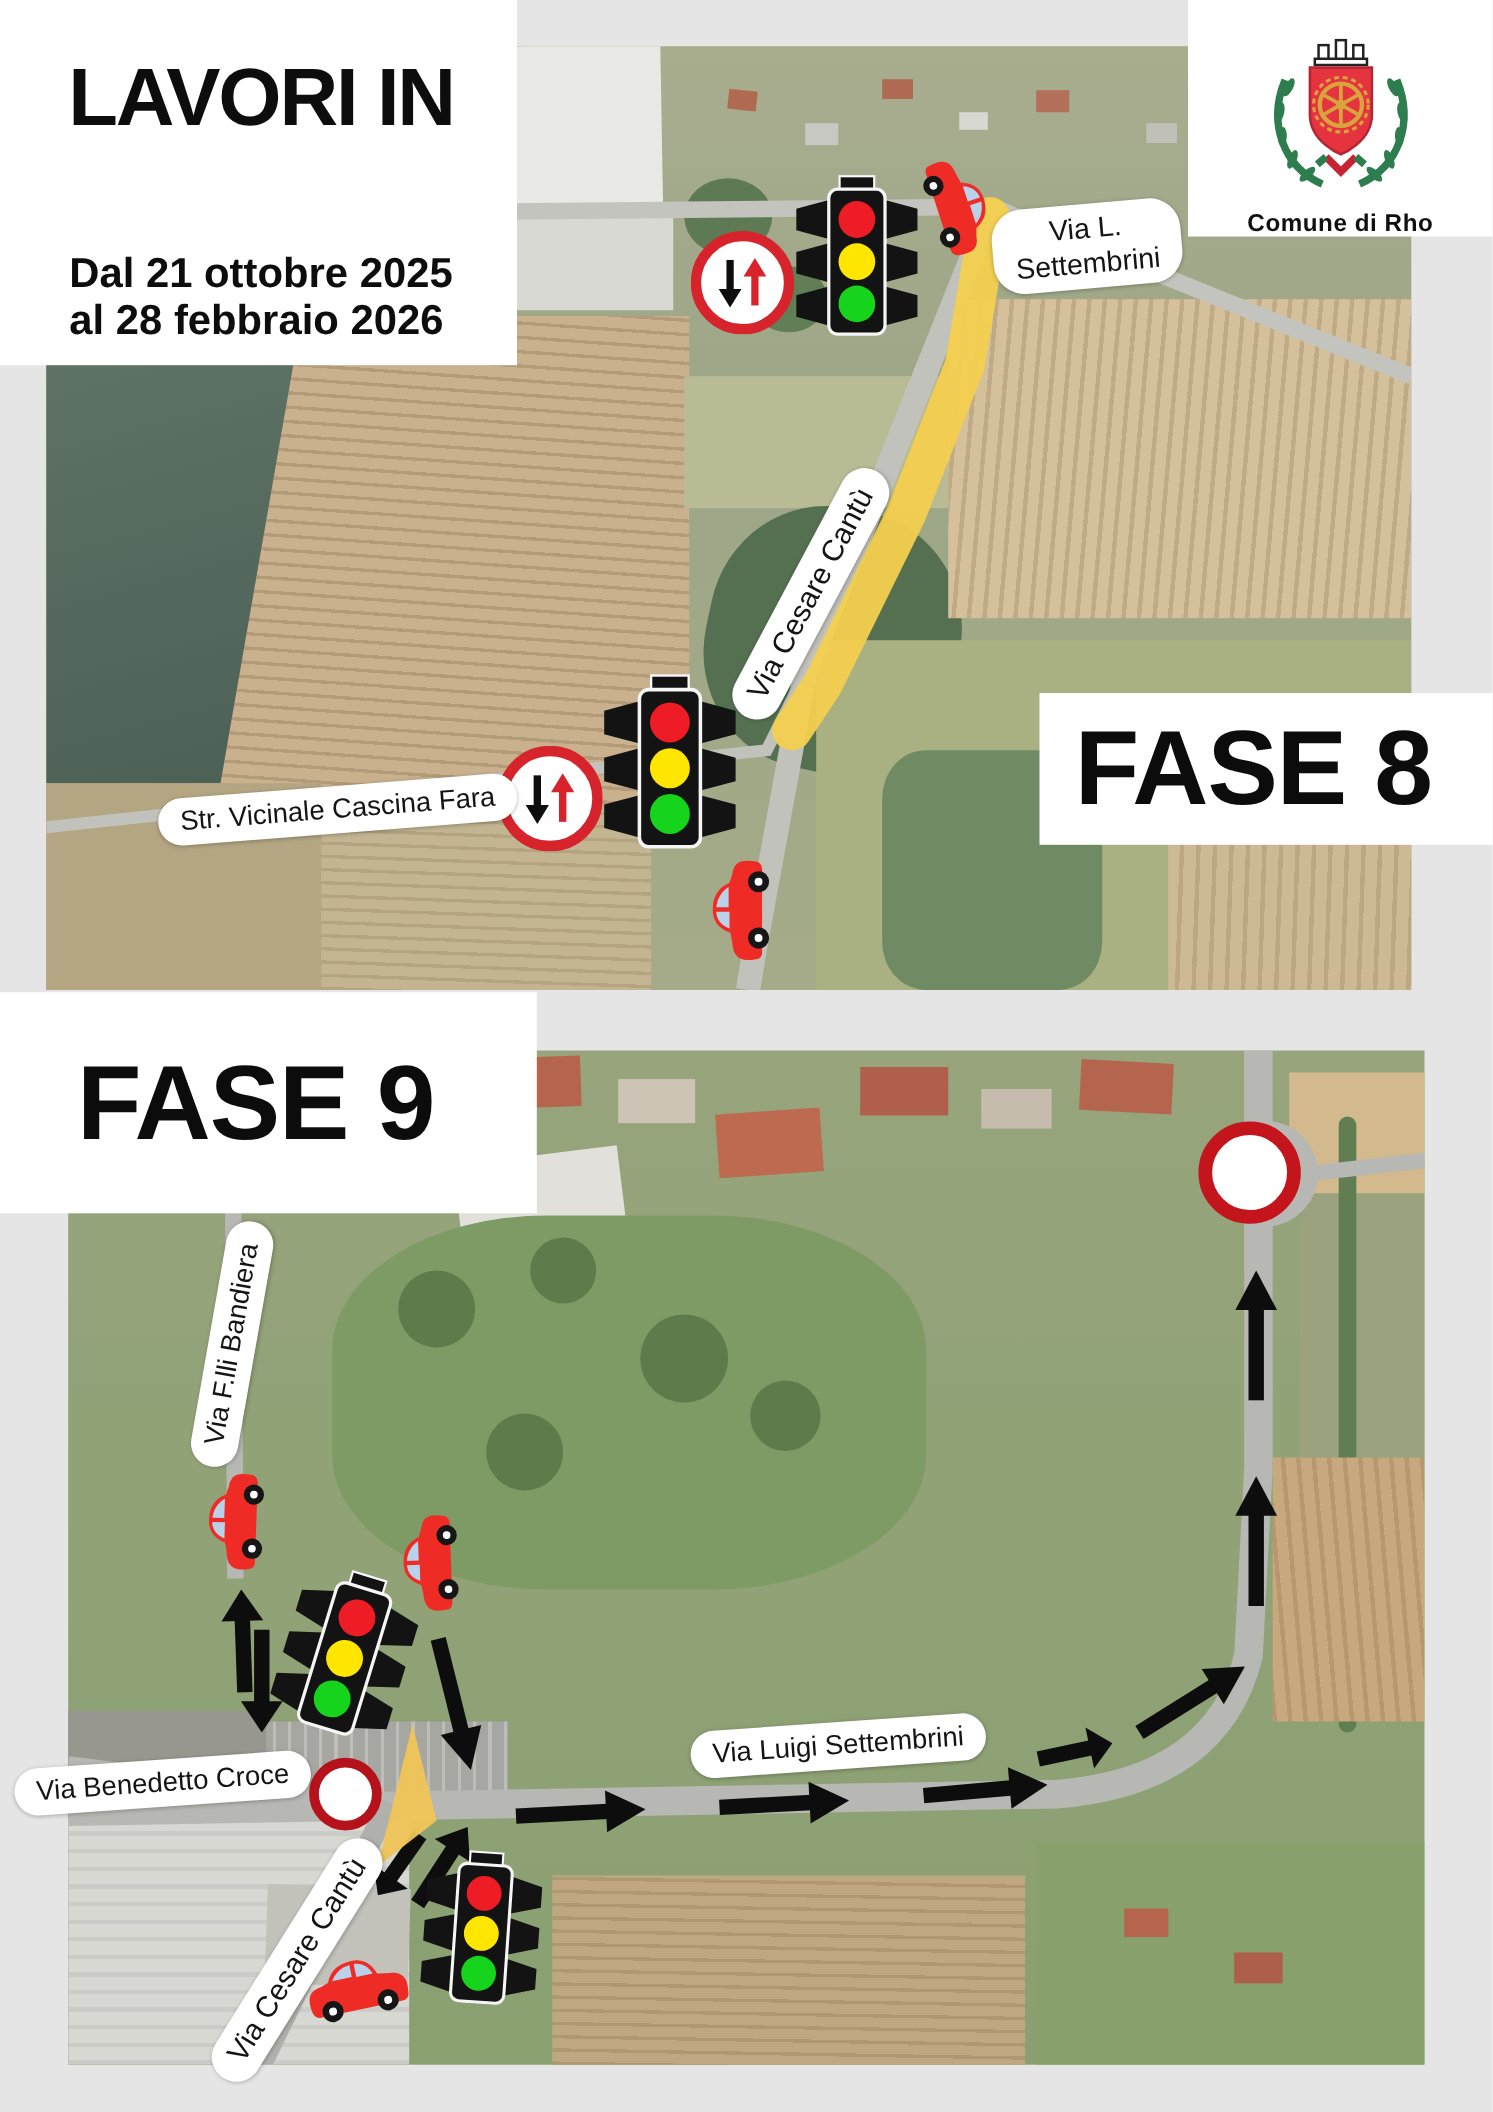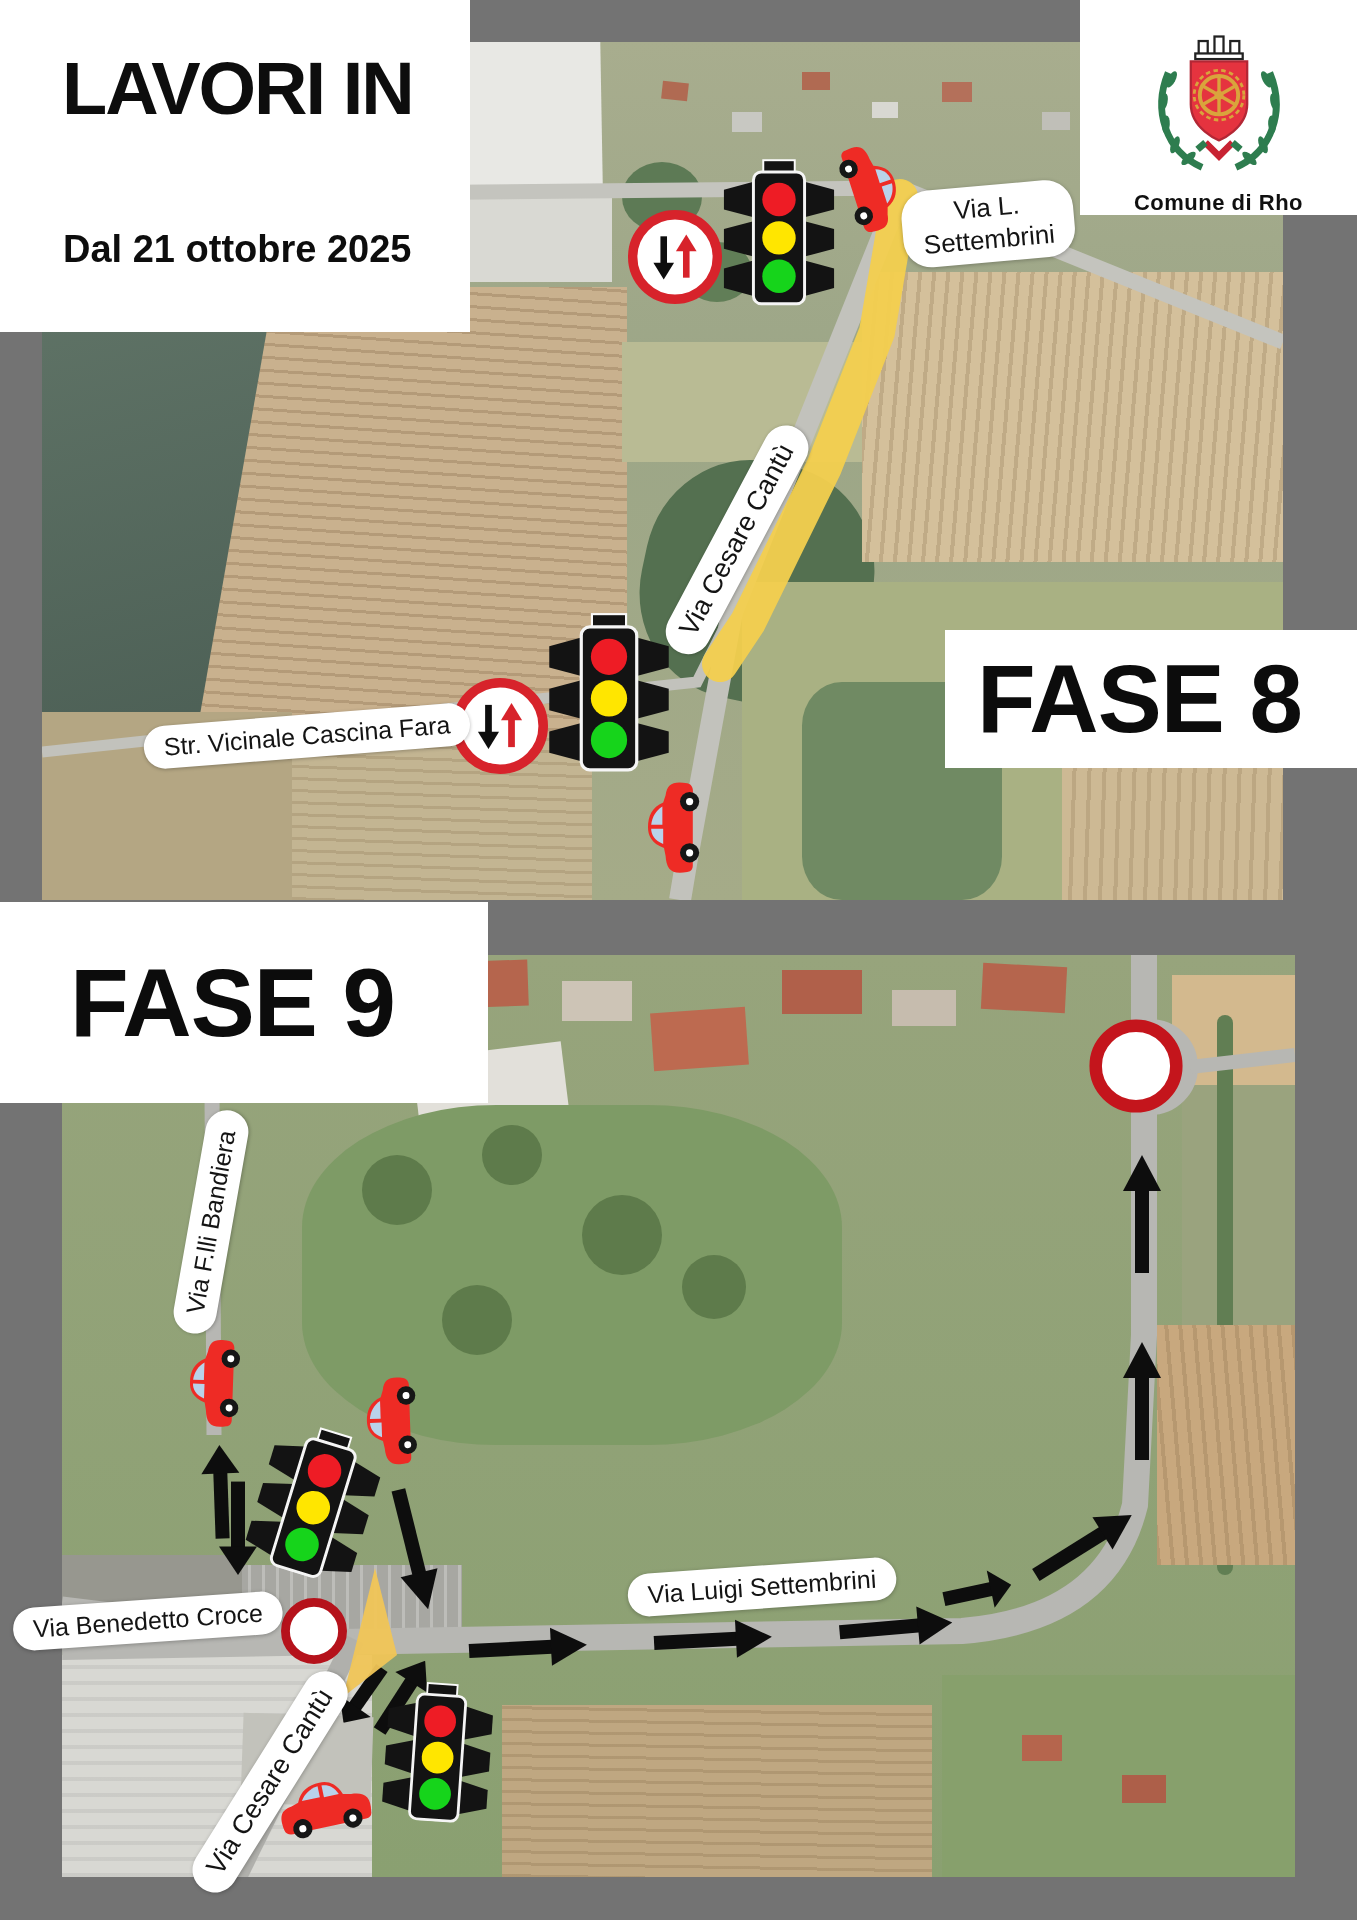--- a/index.html
+++ b/index.html
@@ -1,16 +1,16 @@
 <!DOCTYPE html>
 <html><head>
 <meta charset="utf-8">
 <style>
   html,body{margin:0;padding:0;background:#ffffff;font-family:"Liberation Sans", sans-serif;}
-  #stage{position:relative;width:1357px;height:1920px;background:#737373;overflow:hidden;}
+  #stage{position:relative;width:1357px;height:1920px;background:#e5e5e5;overflow:hidden;}
   .map{position:absolute;overflow:hidden;}
   #map1{left:42px;top:42px;width:1241px;height:858px;background:linear-gradient(180deg,#a8ad8e 0%,#9ca687 40%,#a5ab88 100%);}
   #map2{left:62px;top:955px;width:1233px;height:922px;background:linear-gradient(180deg,#97a47c 0%,#8aa071 100%);}
   .patch{position:absolute;}
   .roads{position:absolute;left:0;top:0;width:100%;height:100%;}
   .whitebox{position:absolute;background:#ffffff;}
   #title-block{left:0;top:0;width:470px;height:332px;}
   #logo-block{left:1080px;top:0;width:277px;height:215px;}
   .title-text{position:absolute;left:62px;top:52px;font-size:74px;line-height:0.99;font-weight:800;letter-spacing:-2px;color:#0d0d0d;white-space:nowrap;}
   .date-text{position:absolute;left:63px;top:228px;font-size:38px;line-height:1.12;font-weight:700;color:#0d0d0d;white-space:nowrap;}
@@ -139,20 +139,21 @@
     </svg>
   </div>
 
   <div id="title-block" class="whitebox"></div>
   <div id="logo-block" class="whitebox"></div>
   <div class="title-text">
     <div>LAVORI IN</div>
   </div>
   <div class="date-text">
     <div>Dal 21 ottobre 2025</div>
+    <div>al 28 febbraio 2026</div>
   </div>
   <svg class="crest">
       <use href="#sym-crest"></use>
     </svg>
   <div id="logo-caption">Comune di Rho</div>
 
   <div id="fase1-box" class="fasebox">
     <span>FASE 8</span>
   </div>
 

